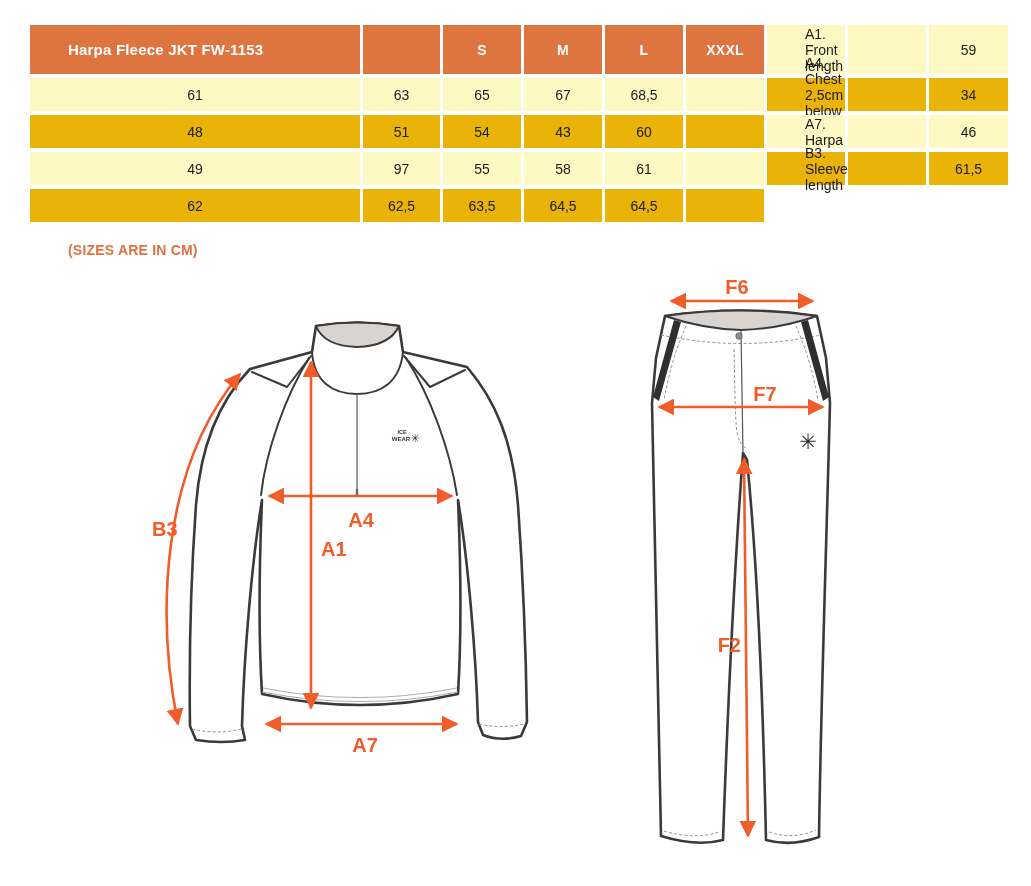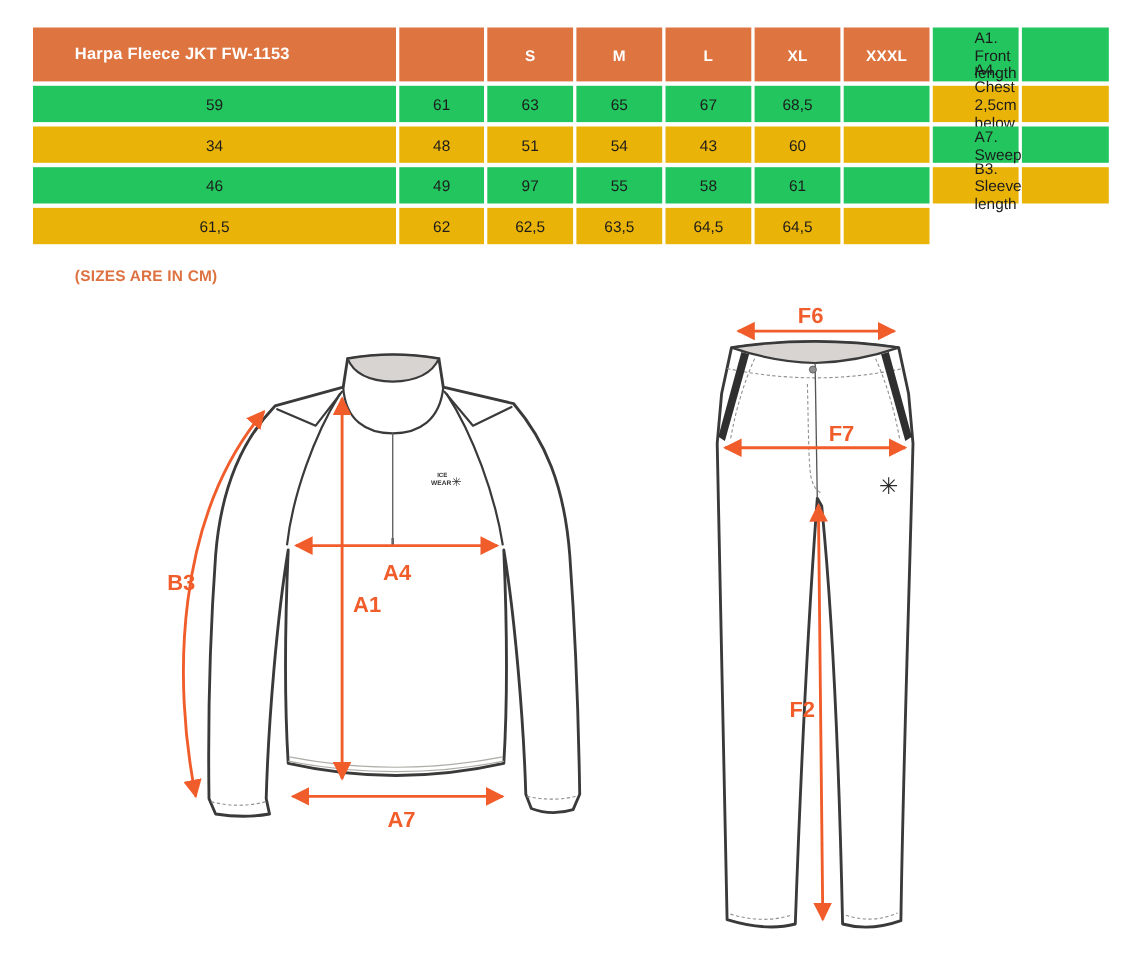--- a/index.html
+++ b/index.html
@@ -9,21 +9,21 @@
   
   .size-table{position:absolute;left:30px;top:25px;display:grid;
       grid-template-columns:330px 77px 78px 78px 78px 78px 78px 78px 79px;
       grid-template-rows:49px 33px 33px 33px 33px;
       column-gap:3px;row-gap:4px;border-radius:12px;}
   .cell{display:flex;align-items:center;justify-content:center;
         font-size:14px;color:#1c1c1c;}
   .cell.name{justify-content:flex-start;padding-left:38px;}
   .hdr{background:#DE743F;color:#ffffff;font-weight:bold;letter-spacing:.2px;}
   .hdr.title{font-size:15px;}
-  .rowA{background:#22c55e;}
+  .rowA{background:#fef9c3;}
   .rowB{background:#eab308;}
 
   
   .note{position:absolute;left:68px;top:242px;color:#DD7240;
         font-size:14px;font-weight:600;letter-spacing:.2px;}
 
   
   .diagram{position:absolute;left:0;top:0;width:1031px;height:886px;}
   .outline{fill:#ffffff;stroke:#3A3A3A;stroke-width:2.6;stroke-linejoin:round;stroke-linecap:round;}
   .seam{fill:none;stroke:#3A3A3A;stroke-width:2;stroke-linecap:round;stroke-linejoin:round;}
@@ -39,21 +39,20 @@
 
 <div id="stage">
 
   <div class="size-table">
 
     <div class="cell hdr title name">Harpa Fleece JKT FW-1153</div>
     <div class="cell hdr"></div>
     <div class="cell hdr">S</div>
     <div class="cell hdr">M</div>
     <div class="cell hdr">L</div>
-    <div class="cell hdr">XL</div>
     <div class="cell hdr">XXXL</div>
 
     <div class="cell rowA name">A1. Front length</div>
     <div class="cell rowA"></div>
     <div class="cell rowA">59</div>
     <div class="cell rowA">61</div>
     <div class="cell rowA">63</div>
     <div class="cell rowA">65</div>
     <div class="cell rowA">67</div>
     <div class="cell rowA">68,5</div>
@@ -62,21 +61,21 @@
     <div class="cell rowB name">A4. Chest 2,5cm below armpit</div>
     <div class="cell rowB"></div>
     <div class="cell rowB">34</div>
     <div class="cell rowB">48</div>
     <div class="cell rowB">51</div>
     <div class="cell rowB">54</div>
     <div class="cell rowB">43</div>
     <div class="cell rowB">60</div>
     <div class="cell rowB"></div>
 
-    <div class="cell rowA name">A7. Sweep</div>
+    <div class="cell rowA name">A7. Harpa</div>
     <div class="cell rowA"></div>
     <div class="cell rowA">46</div>
     <div class="cell rowA">49</div>
     <div class="cell rowA">97</div>
     <div class="cell rowA">55</div>
     <div class="cell rowA">58</div>
     <div class="cell rowA">61</div>
     <div class="cell rowA"></div>
 
     <div class="cell rowB name">B3. Sleeve length</div>

